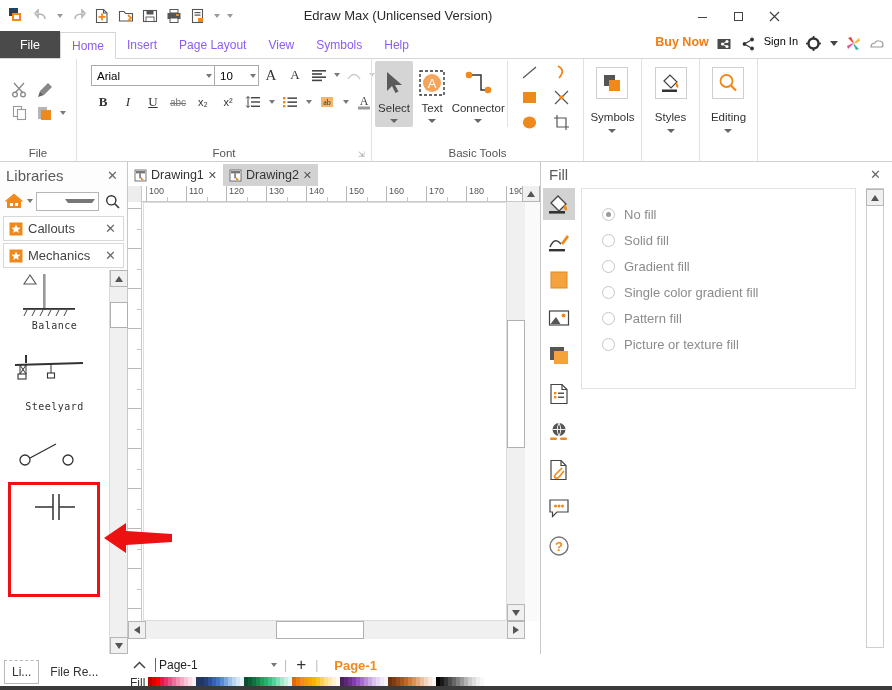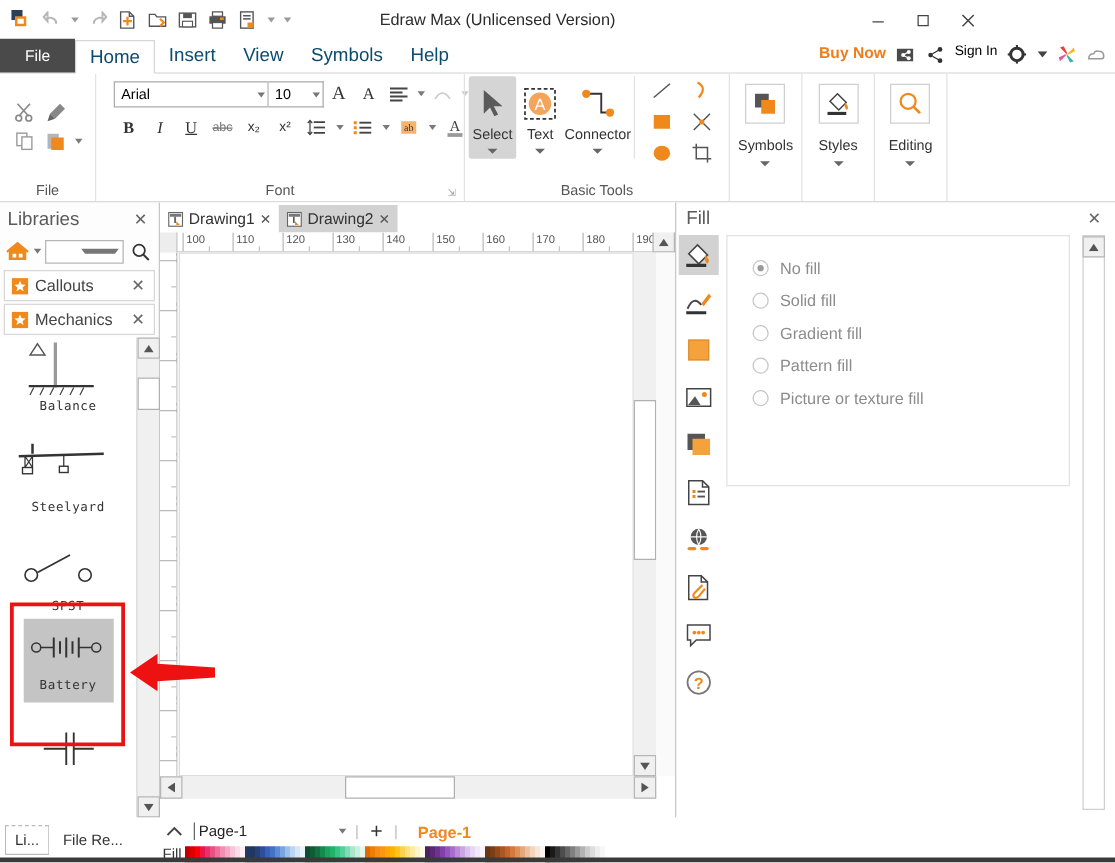--- a/index.html
+++ b/index.html
@@ -43,21 +43,21 @@
     background: #ffffff; display: flex; align-items: flex-end;
     border-bottom: 1px solid #d6d6d6;
   }
   .mfile {
     width: 60px; height: 27px; background: #4a4a4a; color: #fff;
     display: flex; align-items: center; justify-content: center;
     font-size: 12.5px; cursor: pointer;
   }
   .mtab {
     height: 27px; padding: 0 11px; display: flex; align-items: center;
-    font-size: 15px; color: #0c4a6e; cursor: pointer; background: transparent;
+    font-size: 12px; color: #8b5cf6; cursor: pointer; background: transparent;
   }
   .mtab.active {
     background: #fff; border: 1px solid #d6d6d6; border-bottom: 1px solid #fff;
     margin-bottom: -1px; position: relative; z-index: 3;
   }
   .menu-right {
     position: absolute; right: 6px; top: 3px; height: 22px;
     display: flex; gap: 7px;
   }
   .buynow { color: #ef7d1a; font-weight: bold; font-size: 12.5px; cursor: pointer; }
@@ -400,20 +400,21 @@
             <path d="M1 1 L10 10 M10 1 L1 10" stroke="#444" stroke-width="1.2"></path>
           </svg>
       </div>
     </div>
   </div>
 
   <div class="menubar">
     <div class="mfile">File</div>
     <div class="mtab active">Home</div>
     <div class="mtab">Insert</div>
+    <div class="mtab">Page Layout</div>
     <div class="mtab">View</div>
     <div class="mtab">Symbols</div>
     <div class="mtab">Help</div>
     <div class="menu-right">
       <span class="buynow">Buy Now</span>
       <span class="mr-icon">
         <svg width="15" height="14" viewBox="0 0 15 14">
           <rect x="0.5" y="2" width="13" height="10" fill="#4a4a4a"></rect>
           <circle cx="10" cy="4.5" r="1.6" fill="#fff"></circle>
             <circle cx="5.5" cy="7" r="1.6" fill="#fff"></circle>
@@ -777,39 +778,20 @@
       <div class="shape-item" style="padding-top:22px">
         <div class="shape-art">
           <svg width="96" height="32" viewBox="0 0 96 32">
             <circle cx="18" cy="22" r="5" fill="none" stroke="#333" stroke-width="1.3"></circle>
             <path d="M23 20 L49 6" stroke="#333" stroke-width="1.4"></path>
             <circle cx="61" cy="22" r="5" fill="none" stroke="#333" stroke-width="1.3"></circle>
           </svg>
         </div>
       </div>
 
-      <div class="shape-item" style="padding-top:6px">
-        <div class="shape-name" style="margin-bottom:4px">SPST</div>
-        <div style="background:#c4c4c4;padding:8px 0;width:72px;display:flex;flex-direction:column;align-items:center">
-          <div class="shape-art">
-            <svg width="64" height="30" viewBox="0 0 64 30">
-              <circle cx="6" cy="15" r="3.6" fill="none" stroke="#333" stroke-width="1.2"></circle>
-              <path d="M9.8 15 L20 15" stroke="#333" stroke-width="1.3"></path>
-              <path d="M20 7 L20 23" stroke="#333" stroke-width="1.6"></path>
-              <path d="M25 10 L25 20" stroke="#333" stroke-width="1.6"></path>
-              <path d="M30 7 L30 23" stroke="#333" stroke-width="1.6"></path>
-              <path d="M35 10 L35 20" stroke="#333" stroke-width="1.6"></path>
-              <path d="M40 7 L40 23" stroke="#333" stroke-width="1.6"></path>
-              <path d="M40 15 L50 15" stroke="#333" stroke-width="1.3"></path>
-              <circle cx="54" cy="15" r="3.6" fill="none" stroke="#333" stroke-width="1.2"></circle>
-            </svg>
-          </div>
-          <div class="shape-name" style="margin-top:10px">Battery</div>
-        </div>
-      </div>
 
       <div class="shape-item" style="padding-top:16px">
         <div class="shape-art">
           <svg width="60" height="34" viewBox="0 0 60 34">
             <path d="M10 17 L28 17 M28 4 L28 30 M34 4 L34 30 M34 17 L50 17" stroke="#333" stroke-width="1.5"></path>
           </svg>
         </div>
       </div>
     </div>
 
@@ -1022,20 +1004,24 @@
         <span class="radio on"></span>
         <span class="radio-lbl">No fill</span>
       </div>
       <div class="radio-row">
         <span class="radio"></span>
         <span class="radio-lbl">Solid fill</span>
       </div>
       <div class="radio-row">
         <span class="radio"></span>
         <span class="radio-lbl">Gradient fill</span>
+      </div>
+      <div class="radio-row">
+        <span class="radio"></span>
+        <span class="radio-lbl">Single color gradient fill</span>
       </div>
       <div class="radio-row">
         <span class="radio"></span>
         <span class="radio-lbl">Pattern fill</span>
       </div>
       <div class="radio-row">
         <span class="radio"></span>
         <span class="radio-lbl">Picture or texture fill</span>
       </div>
     </div>

